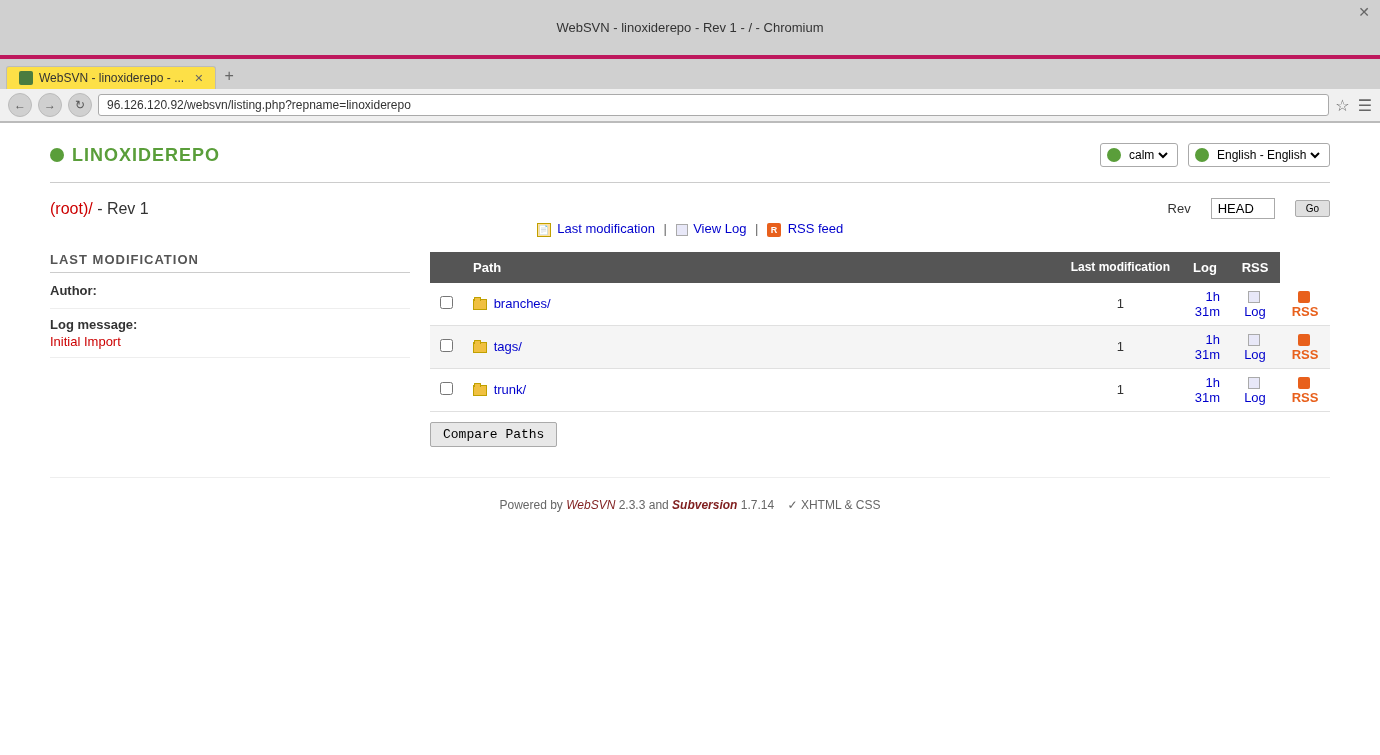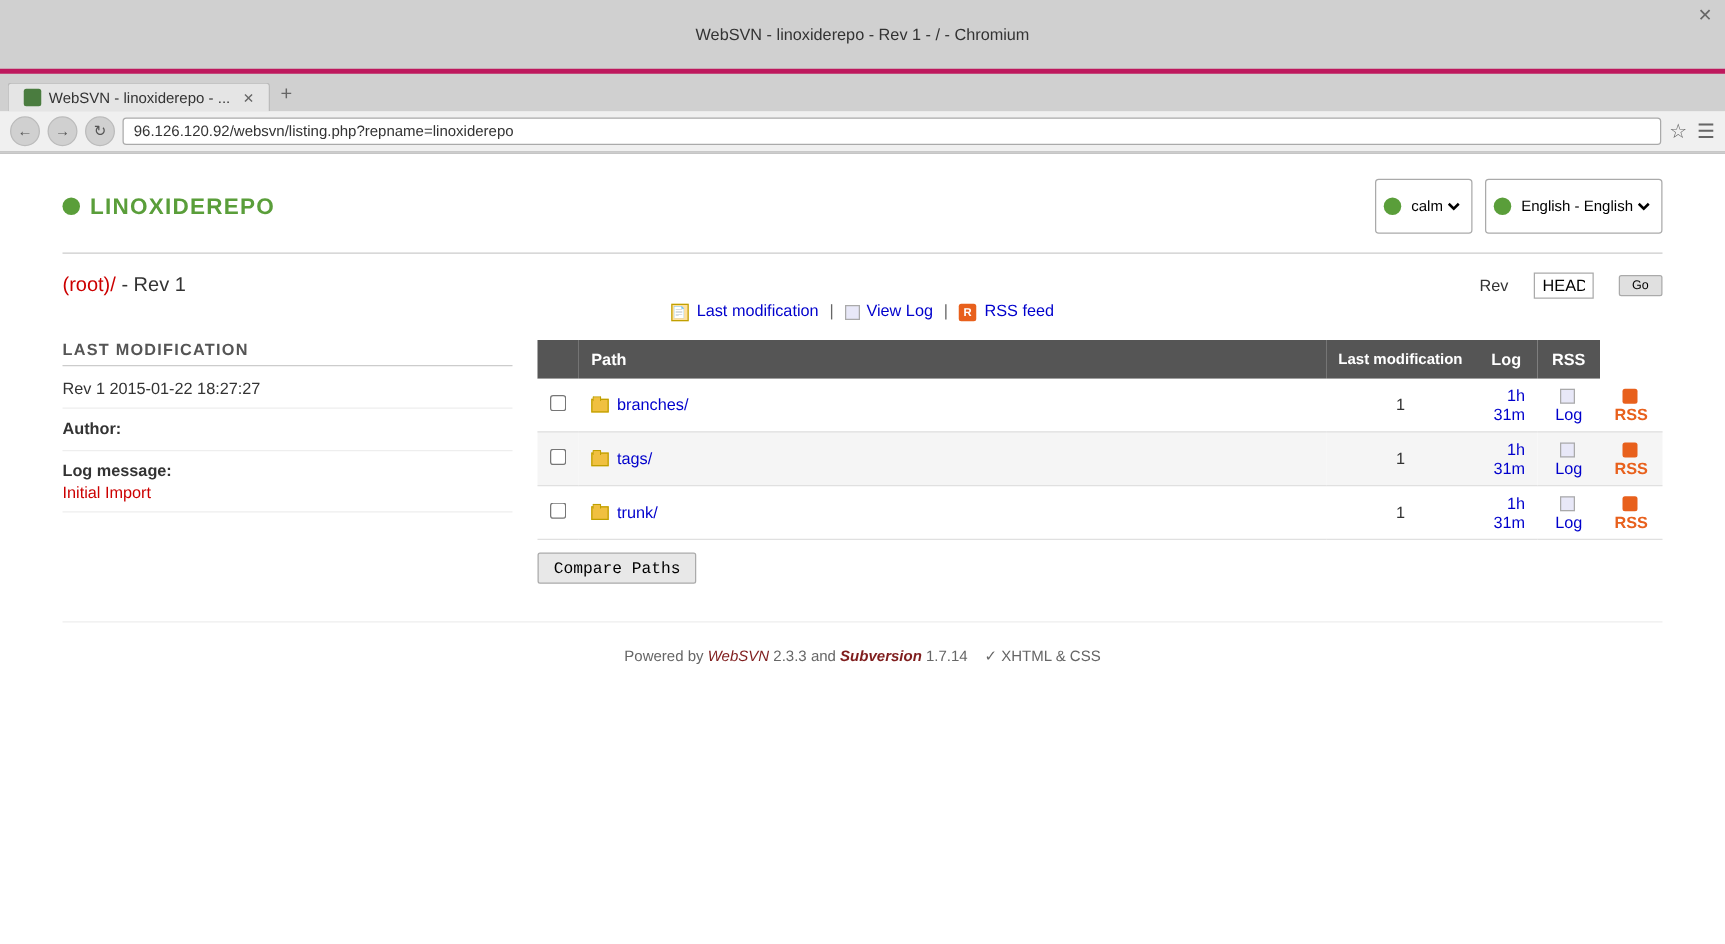--- a/index.html
+++ b/index.html
@@ -3,49 +3,49 @@
   <meta charset="utf-8">
   <style>
     * { box-sizing: border-box; margin: 0; padding: 0; }
     body { font-family: Arial, sans-serif; font-size: 13px; background: #fff; color: #333; }
 
     
     .browser-chrome { background: #e0e0e0; border-bottom: 1px solid #bbb; }
     .title-bar { background: #d0d0d0; padding: 20px 10px; font-size: 13px; color: #333; text-align: center; border-bottom: 4px solid #be185d; position: relative; }
     .title-bar .close-btn { position: absolute; right: 10px; top: 4px; cursor: pointer; font-size: 14px; color: #666; }
     .tab-bar { display: flex; align-items: flex-end; padding: 4px 6px 0; background: #d0d0d0; }
-    .tab { background: #e5e5e5; border: 1px solid #bbb; border-bottom: none; padding: 4px 12px; font-size: 12px; display: flex; align-items: center; gap: 6px; border-radius: 3px 3px 0 0; }
+    .tab { background: #fde047; border: 1px solid #bbb; border-bottom: none; padding: 4px 12px; font-size: 12px; display: flex; align-items: center; gap: 6px; border-radius: 3px 3px 0 0; }
     .tab .favicon { width: 14px; height: 14px; background: #4a7c3f; border-radius: 2px; display: inline-block; }
     .tab .tab-close { color: #666; font-size: 11px; cursor: pointer; margin-left: 4px; }
     .new-tab { background: none; border: none; padding: 4px 8px; color: #666; font-size: 16px; cursor: pointer; }
     .nav-bar { display: flex; align-items: center; padding: 4px 8px; gap: 6px; background: #f0f0f0; border-bottom: 1px solid #bbb; }
     .nav-btn { background: #d0d0d0; border: 1px solid #bbb; border-radius: 50%; width: 24px; height: 24px; cursor: pointer; display: flex; align-items: center; justify-content: center; font-size: 12px; color: #555; }
     .address-bar { flex: 1; border: 1px solid #aaa; border-radius: 3px; padding: 3px 8px; font-size: 12px; background: #fff; color: #333; }
     .nav-icons { display: flex; gap: 8px; color: #666; font-size: 16px; }
     .nav-icon { cursor: pointer; }
 
     
     .page { padding: 20px 30px; max-width: 1340px; margin: 0 auto; }
 
     
     .page-header { display: flex; align-items: center; justify-content: space-between; padding-bottom: 15px; border-bottom: 1px solid #ccc; margin-bottom: 15px; }
     .repo-title { display: flex; align-items: center; gap: 8px; }
     .repo-name { color: #5a9e3a; font-size: 18px; font-weight: bold; letter-spacing: 1px; text-align: right; }
     .header-controls { display: flex; align-items: center; gap: 10px; }
-    .select-wrapper { display: flex; align-items: center; gap: 4px; border: 1px solid #aaa; border-radius: 3px; padding: 13px 6px; background: #fff; }
+    .select-wrapper { display: flex; align-items: center; gap: 4px; border: 1px solid #aaa; border-radius: 3px; padding: 3px 6px; background: #fff; }
     .select-wrapper select { border: none; background: none; font-size: 12px; outline: none; cursor: pointer; }
     .globe-small { width: 14px; height: 14px; background: #5a9e3a; border-radius: 50%; display: inline-block; }
 
     
     .breadcrumb-row { display: flex; align-items: center; justify-content: space-between; margin-bottom: 2px; }
     .breadcrumb { font-size: 16px; }
     .breadcrumb a { color: #c00; text-decoration: none; }
     .breadcrumb .rev { color: #333; }
     .rev-control { display: flex; align-items: center; gap: 20px; font-size: 13px; }
-    .rev-input { border: 1px solid #aaa; padding: 2px 6px; width: 48px; font-size: 13px; }
+    .rev-input { border: 1px solid #aaa; padding: 2px 6px; width: 64px; font-size: 13px; }
     .go-btn { background: #e0e0e0; border: 1px solid #aaa; padding: 2px 10px; font-size: 10px; cursor: pointer; border-radius: 2px; }
 
     
     .quick-links { text-align: center; margin-bottom: 15px; font-size: 13px; color: #333; }
     .quick-links a { color: #0000cc; text-decoration: none; }
     .quick-links .sep { margin: 0 5px; color: #666; }
 
     
     .content-layout { display: flex; gap: 20px; }
     .sidebar { width: 360px; flex-shrink: 0; }
@@ -163,21 +163,20 @@
     <span class="sep"> | </span>
     <span class="rss-feed-icon">R</span>
     <a href="#">RSS feed</a>
   </div>
 
   <div class="content-layout">
 
     <div class="sidebar">
       <div class="last-modification">
         <h2>LAST MODIFICATION</h2>
-        <div class="lm-rev">Rev 1 2015-01-22 18:27:27</div>
         <div class="lm-section">
           <div class="lm-section-label">Author:</div>
           <div class="lm-value"></div>
         </div>
         <div class="lm-section">
           <div class="lm-section-label">Log message:</div>
           <div class="lm-log-msg">Initial Import</div>
         </div>
       </div>
     </div>

